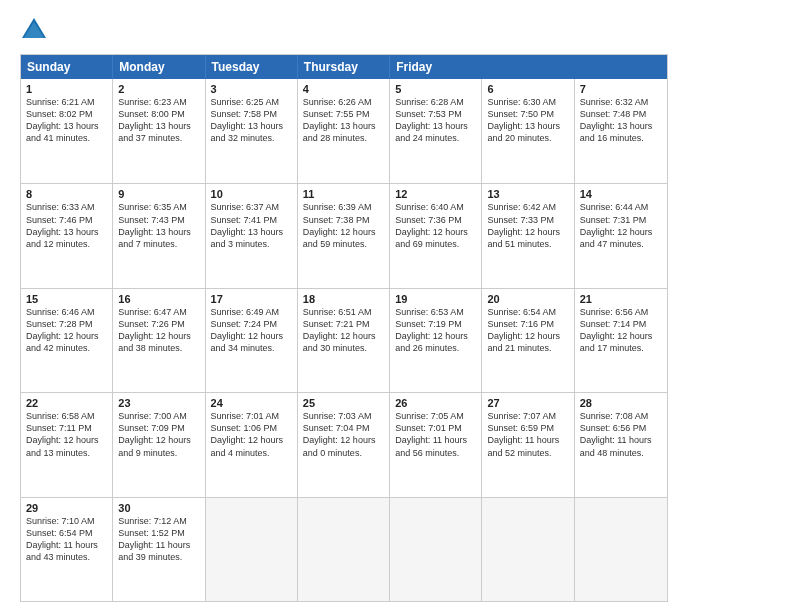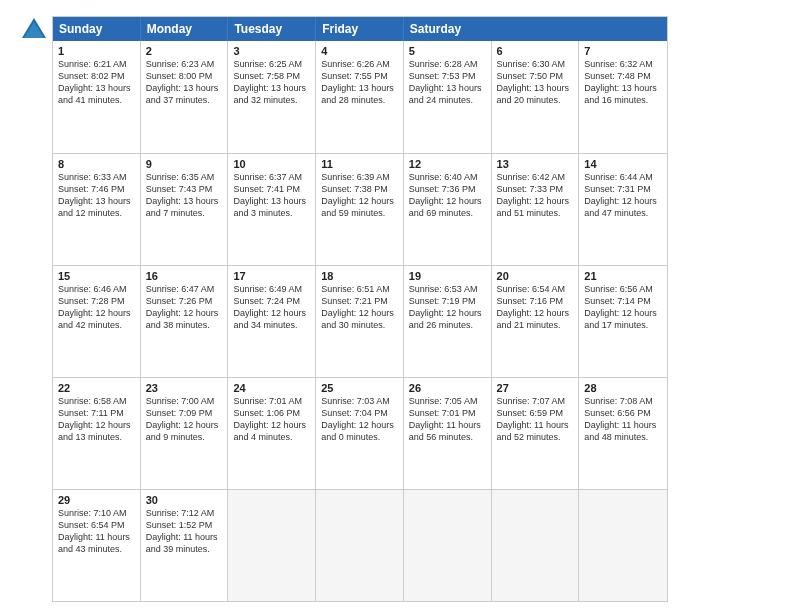--- a/index.html
+++ b/index.html
@@ -8,21 +8,21 @@
       background: #fff;
       width: 792px;
       height: 612px;
       overflow: hidden;
     }
     .page {
       width: 704px;
       height: 612px;
       padding: 16px 36px 10px 20px;
       display: flex;
-      flex-direction: row;
+      flex-direction: column;
     }
     .header {
       display: flex;
       justify-content: space-between;
       align-items: flex-start;
       margin-bottom: 10px;
     }
     .logo {
       display: flex;
       align-items: center;
@@ -135,22 +135,22 @@
       <div class="month-title"></div>
       <div class="location"></div>
     </div>
   </div>
 
   <div class="calendar">
     <div class="cal-header">
     <div class="cal-header-cell">Sunday</div>
         <div class="cal-header-cell">Monday</div>
         <div class="cal-header-cell">Tuesday</div>
+        <div class="cal-header-cell">Thursday</div>
         <div class="cal-header-cell">Friday</div>
-        <div class="cal-header-cell">Saturday</div>
       </div>
     <div class="cal-body">
     <div class="cal-row">
           <div class="cal-cell">
             <span class="day-num">1</span>
             <span class="cell-line">Sunrise: 6:21 AM</span>
             <span class="cell-line">Sunset: 8:02 PM</span>
             <span class="cell-line">Daylight: 13 hours</span>
             <span class="cell-line">and 41 minutes.</span>
           </div>

